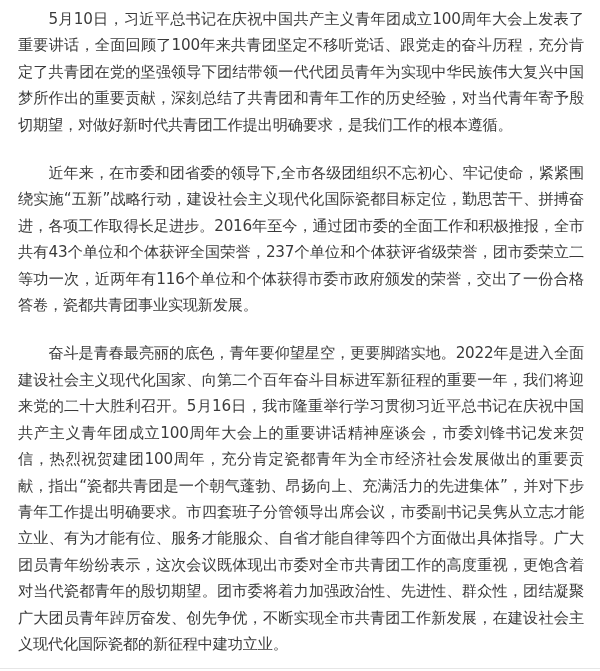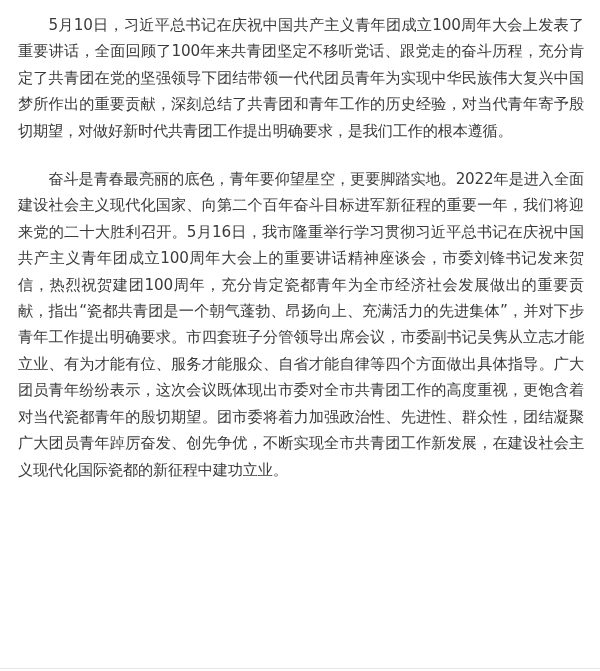--- a/index.html
+++ b/index.html
@@ -18,34 +18,35 @@
       left: 18px;
       top: 4px;
       width: 566px;
       font-family: "DejaVu Sans", "Liberation Sans", sans-serif;
       font-size: 15.2px;
       line-height: 26.4px;
       color: #3a3a3a;
       letter-spacing: -0.2px;
     }
     .para {
-      margin: 8px 0 22px 0;
+      margin: 2px 0 22px 0;
       text-indent: 2em;
       text-align: justify;
       word-break: break-all;
     }
     .bottom-rule {
       position: absolute;
       left: 0;
       right: 0;
       bottom: 2px;
       height: 1px;
       background: #e6e6e6;
     }
   </style>
 </head>
 <body>
 
 <div class="article">
   <p class="para">5月10日，习近平总书记在庆祝中国共产主义青年团成立100周年大会上发表了重要讲话，全面回顾了100年来共青团坚定不移听党话、跟党走的奋斗历程，充分肯定了共青团在党的坚强领导下团结带领一代代团员青年为实现中华民族伟大复兴中国梦所作出的重要贡献，深刻总结了共青团和青年工作的历史经验，对当代青年寄予殷切期望，对做好新时代共青团工作提出明确要求，是我们工作的根本遵循。</p>
+  <p class="para">近年来，在市委和团省委的领导下,全市各级团组织不忘初心、牢记使命，紧紧围绕实施“五新”战略行动，建设社会主义现代化国际瓷都目标定位，勤思苦干、拼搏奋进，各项工作取得长足进步。2016年至今，通过团市委的全面工作和积极推报，全市共有43个单位和个体获评全国荣誉，237个单位和个体获评省级荣誉，团市委荣立二等功一次，近两年有116个单位和个体获得市委市政府颁发的荣誉，交出了一份合格答卷，瓷都共青团事业实现新发展。</p>
   <p class="para">奋斗是青春最亮丽的底色，青年要仰望星空，更要脚踏实地。2022年是进入全面建设社会主义现代化国家、向第二个百年奋斗目标进军新征程的重要一年，我们将迎来党的二十大胜利召开。5月16日，我市隆重举行学习贯彻习近平总书记在庆祝中国共产主义青年团成立100周年大会上的重要讲话精神座谈会，市委刘锋书记发来贺信，热烈祝贺建团100周年，充分肯定瓷都青年为全市经济社会发展做出的重要贡献，指出“瓷都共青团是一个朝气蓬勃、昂扬向上、充满活力的先进集体”，并对下步青年工作提出明确要求。市四套班子分管领导出席会议，市委副书记吴隽从立志才能立业、有为才能有位、服务才能服众、自省才能自律等四个方面做出具体指导。广大团员青年纷纷表示，这次会议既体现出市委对全市共青团工作的高度重视，更饱含着对当代瓷都青年的殷切期望。团市委将着力加强政治性、先进性、群众性，团结凝聚广大团员青年踔厉奋发、创先争优，不断实现全市共青团工作新发展，在建设社会主义现代化国际瓷都的新征程中建功立业。</p>
 </div>
 <div class="bottom-rule"></div>
 
 </body></html>

